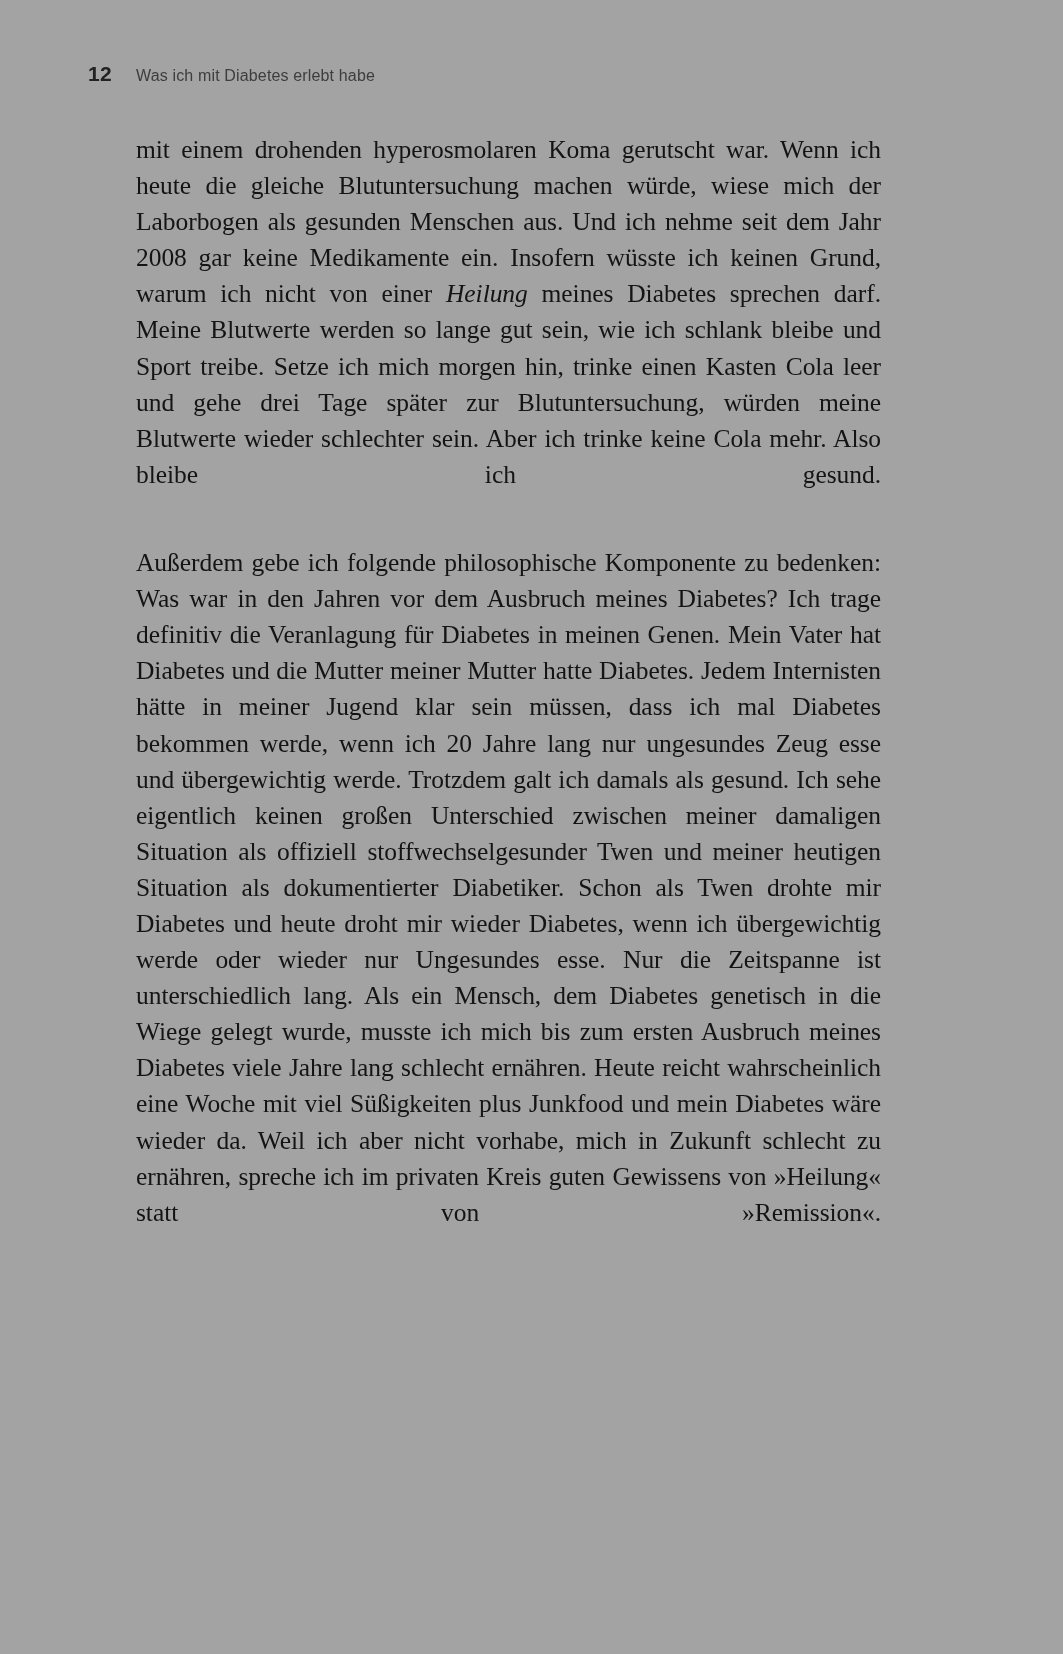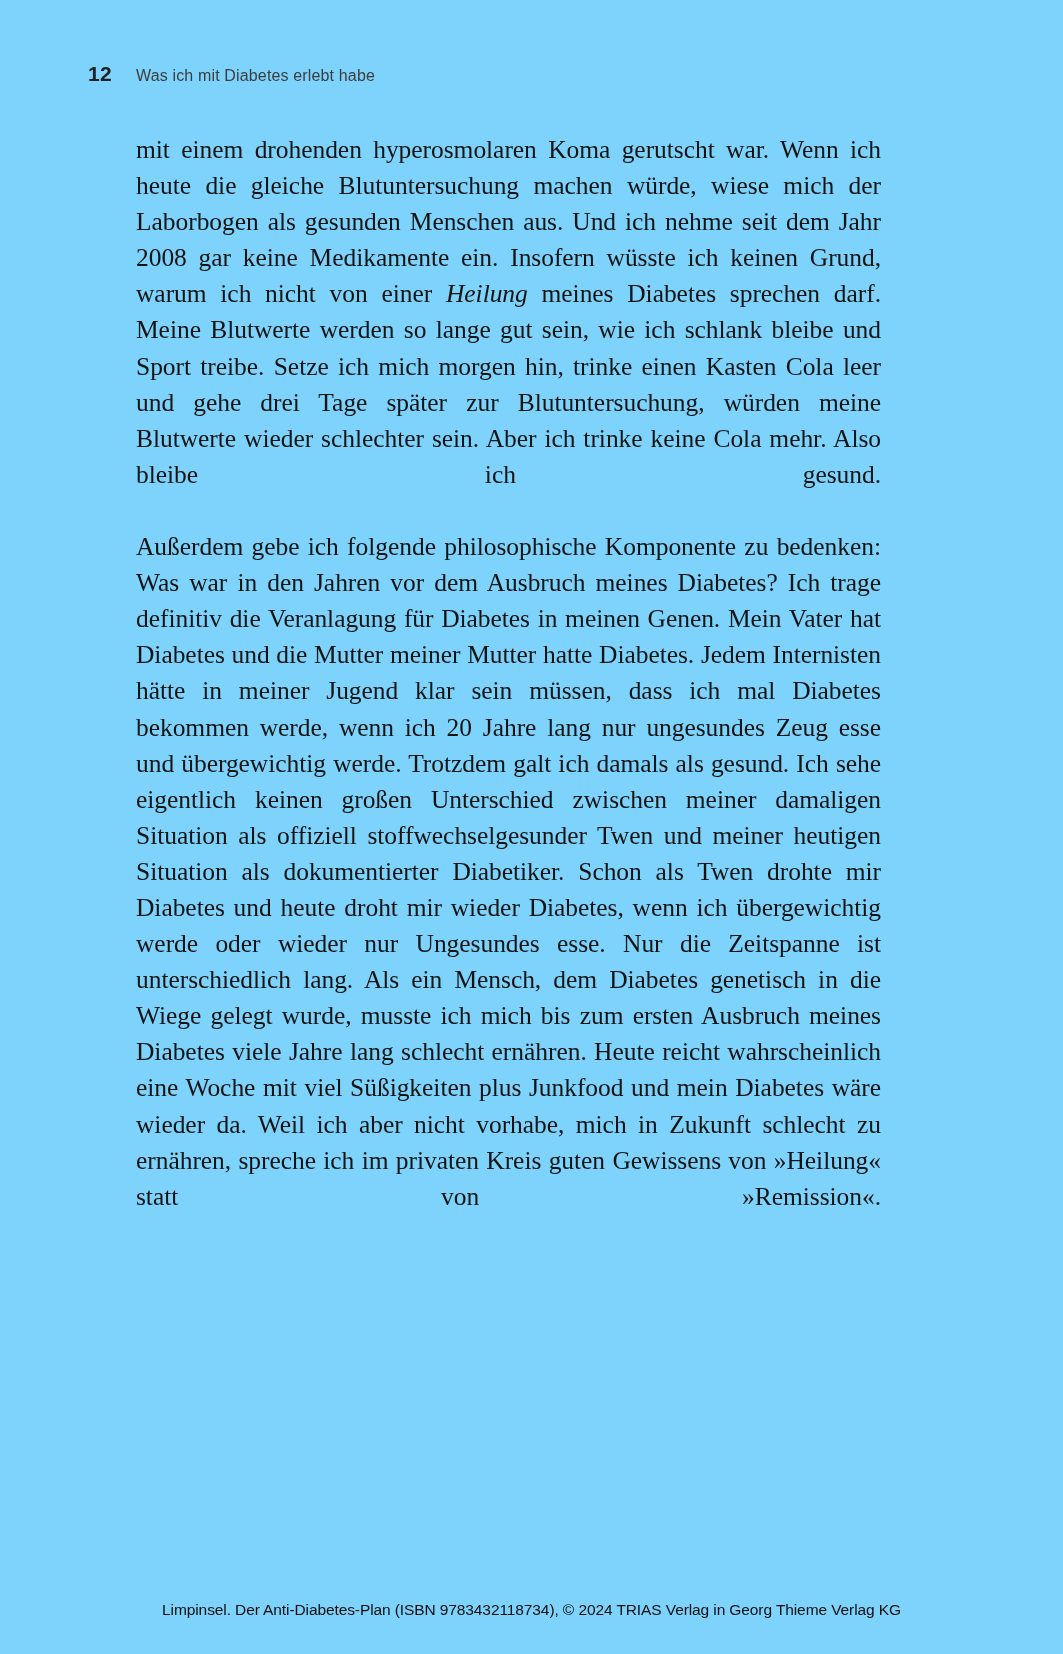--- a/index.html
+++ b/index.html
@@ -14,21 +14,21 @@
     position: relative;
     overflow: hidden;
     font-family: "Liberation Serif", "DejaVu Serif", serif;
     color: #1a1a1a;
     -webkit-font-smoothing: antialiased;
   }
 
   .page {
     position: absolute;
     inset: 0;
-    background: #7dd3fc;
+    background: #a3a3a3;
   }
 
   
   .running-head {
     position: absolute;
     left: 88px;
     top: 62px;
     width: 800px;
     height: 34px;
     display: flex;
@@ -64,20 +64,21 @@
     font-size: 25.5px;
     line-height: 36.1px;
     text-align: justify;
     text-justify: inter-word;
     color: #141414;
     letter-spacing: -0.05px;
     word-spacing: 0.1px;
     font-variant-ligatures: common-ligatures;
   }
   .body-paragraph + .body-paragraph {
+    margin-top: 16px;
   }
   .body-paragraph em {
     font-style: italic;
   }
 
   
   .body-paragraph::after {
     content: "";
     display: inline-block;
     width: 100%;
@@ -109,15 +110,14 @@
 
   <div class="text-column">
 
     <p class="body-paragraph"><span>mit einem drohenden hyperosmolaren Koma gerutscht war. Wenn ich heute die gleiche Blutuntersuchung machen würde, wiese mich der Laborbogen als gesunden Menschen aus. Und ich nehme seit dem Jahr 2008 gar keine Medikamente ein. Insofern wüsste ich keinen Grund, warum ich nicht von einer </span><em>Heilung</em><span> meines Diabetes sprechen darf. Meine Blutwerte werden so lange gut sein, wie ich schlank bleibe und Sport treibe. Setze ich mich morgen hin, trinke einen Kasten Cola leer und gehe drei Tage später zur Blutuntersuchung, würden meine Blutwerte wieder schlechter sein. Aber ich trinke keine Cola mehr. Also bleibe ich gesund.</span></p>
 
     <p class="body-paragraph">Außerdem gebe ich folgende philosophische Komponente zu bedenken: Was war in den Jahren vor dem Ausbruch meines Diabetes? Ich trage definitiv die Veranlagung für Diabetes in meinen Genen. Mein Vater hat Diabetes und die Mutter meiner Mutter hatte Diabetes. Jedem Internisten hätte in meiner Jugend klar sein müssen, dass ich mal Diabetes bekommen werde, wenn ich 20 Jahre lang nur ungesundes Zeug esse und übergewichtig werde. Trotzdem galt ich damals als gesund. Ich sehe eigentlich keinen großen Unterschied zwischen meiner damaligen Situation als offiziell stoffwechselgesunder Twen und meiner heutigen Situation als dokumentierter Diabetiker. Schon als Twen drohte mir Diabetes und heute droht mir wieder Diabetes, wenn ich übergewichtig werde oder wieder nur Ungesundes esse. Nur die Zeitspanne ist unterschiedlich lang. Als ein Mensch, dem Diabetes genetisch in die Wiege gelegt wurde, musste ich mich bis zum ersten Ausbruch meines Diabetes viele Jahre lang schlecht ernähren. Heute reicht wahrscheinlich eine Woche mit viel Süßigkeiten plus Junkfood und mein Diabetes wäre wieder da. Weil ich aber nicht vorhabe, mich in Zukunft schlecht zu ernähren, spreche ich im privaten Kreis guten Gewissens von »Heilung« statt von »Remission«.</p>
 
 
   </div>
 
-  <div class="page-footer">Limpinsel. Der Anti-Diabetes-Plan (ISBN 9783432118734), © 2024 TRIAS Verlag in Georg Thieme Verlag KG</div>
 
 </div>
 
 </body></html>

